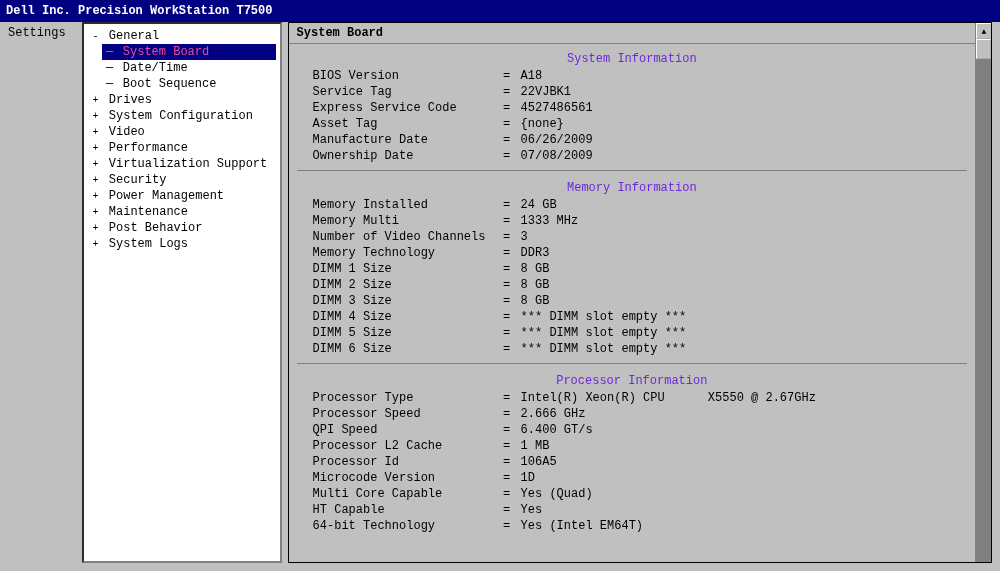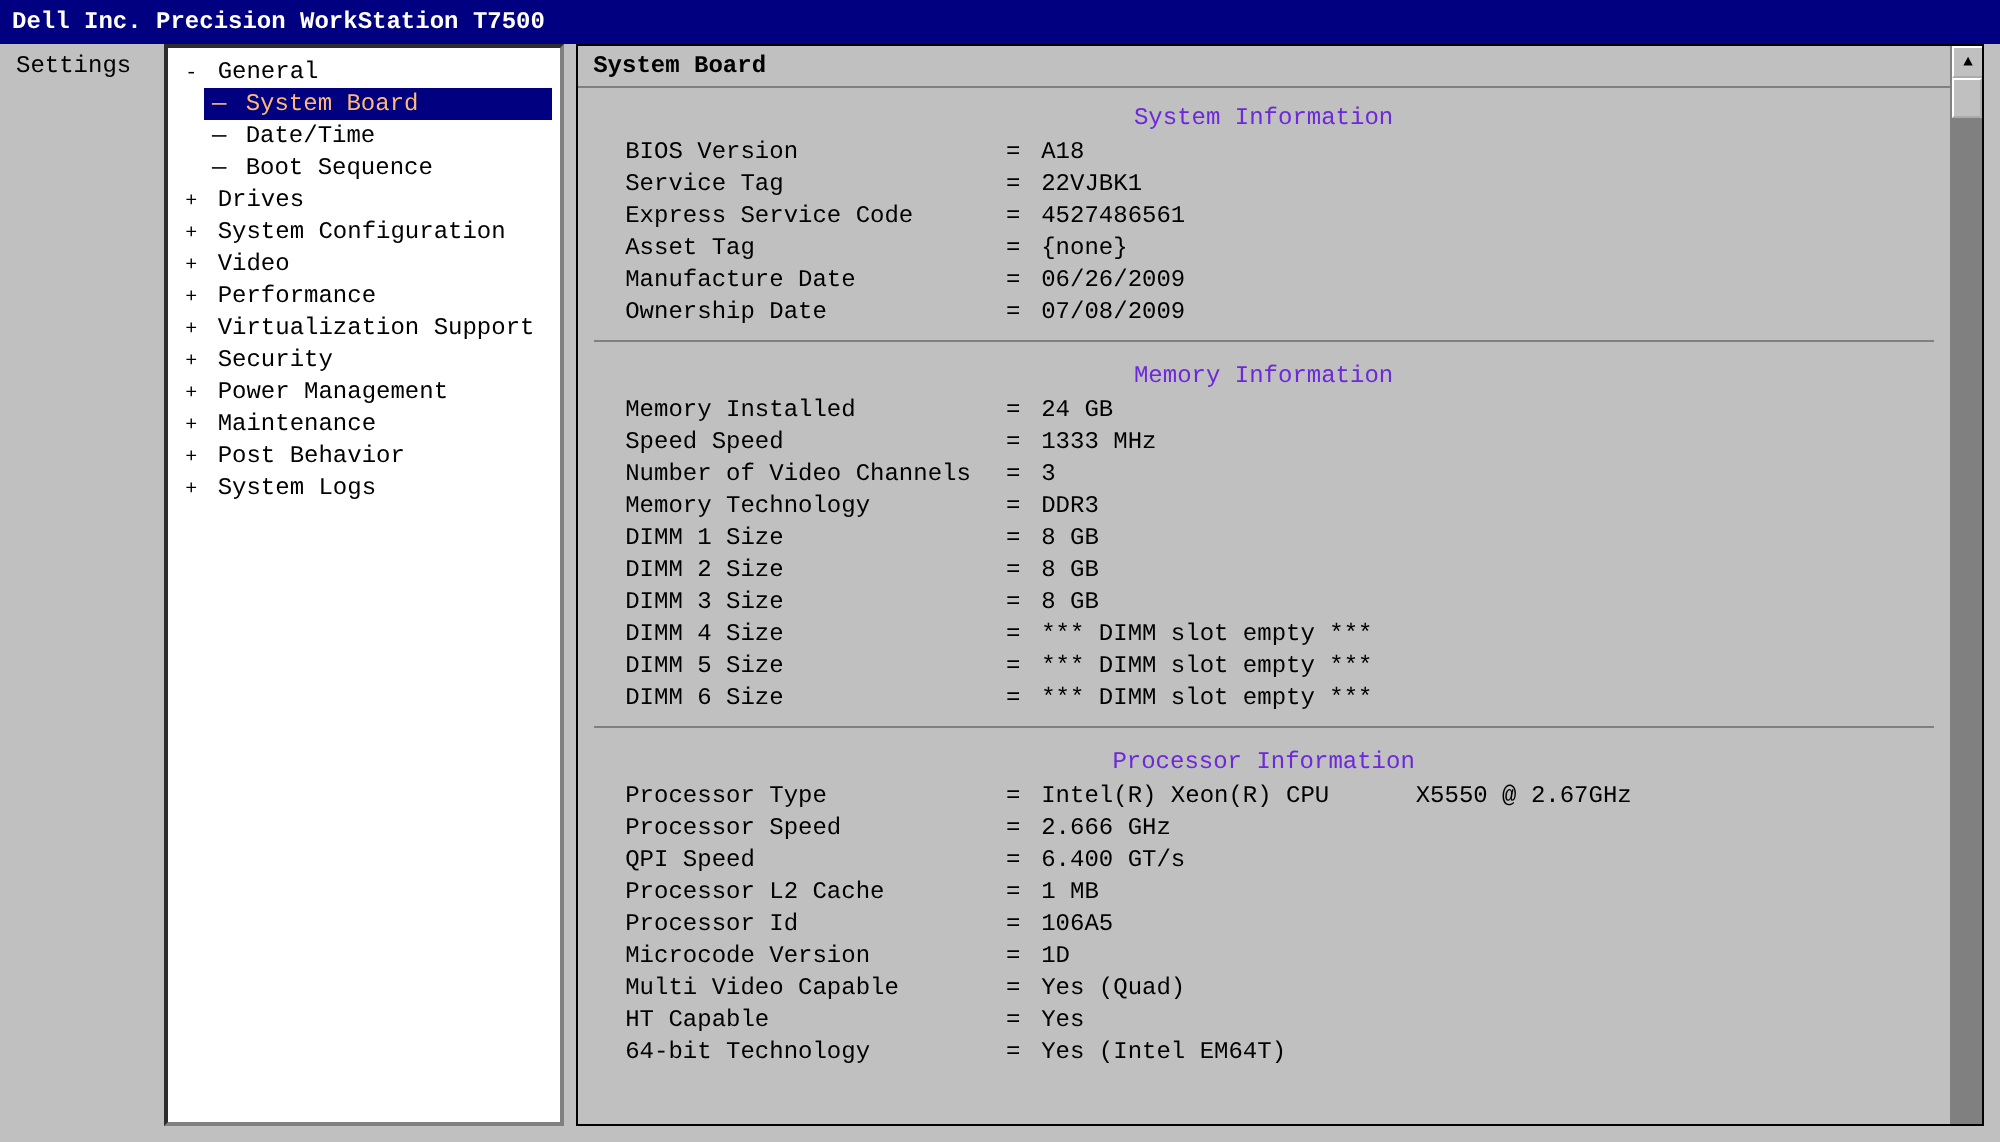--- a/index.html
+++ b/index.html
@@ -58,21 +58,21 @@
       font-size: 12px;
     }
 
     .tree-item {
       padding: 1px 2px;
       cursor: pointer;
       white-space: nowrap;
     }
     .tree-item.selected {
       background: #000080;
-      color: #fdba74;
+      color: #ec4899;
     }
 
     .tree-group {
       padding-left: 0px;
     }
     .tree-children {
       padding-left: 14px;
     }
     .tree-item .expand-icon {
       display: inline-block;
@@ -346,21 +346,21 @@
               <span>Memory Information</span>
             </div>
             <table class="info-table">
               <tbody>
                   <tr>
                 <td>Memory Installed</td>
                 <td class="equals">=</td>
                 <td>24 GB</td>
               </tr>
               <tr>
-                <td>Speed Speed</td>
+                <td>Memory Multi</td>
                 <td class="equals">=</td>
                 <td>1333 MHz</td>
               </tr>
               <tr>
                 <td>Number of Video Channels</td>
                 <td class="equals">=</td>
                 <td>3</td>
               </tr>
               <tr>
                 <td>Memory Technology</td>
@@ -431,21 +431,21 @@
                 <td>Processor Id</td>
                 <td class="equals">=</td>
                 <td>106A5</td>
               </tr>
               <tr>
                 <td>Microcode Version</td>
                 <td class="equals">=</td>
                 <td>1D</td>
               </tr>
               <tr>
-                <td>Multi Video Capable</td>
+                <td>Multi Core Capable</td>
                 <td class="equals">=</td>
                 <td>Yes (Quad)</td>
               </tr>
               <tr>
                 <td>HT Capable</td>
                 <td class="equals">=</td>
                 <td>Yes</td>
               </tr>
               <tr>
                 <td>64-bit Technology</td>

